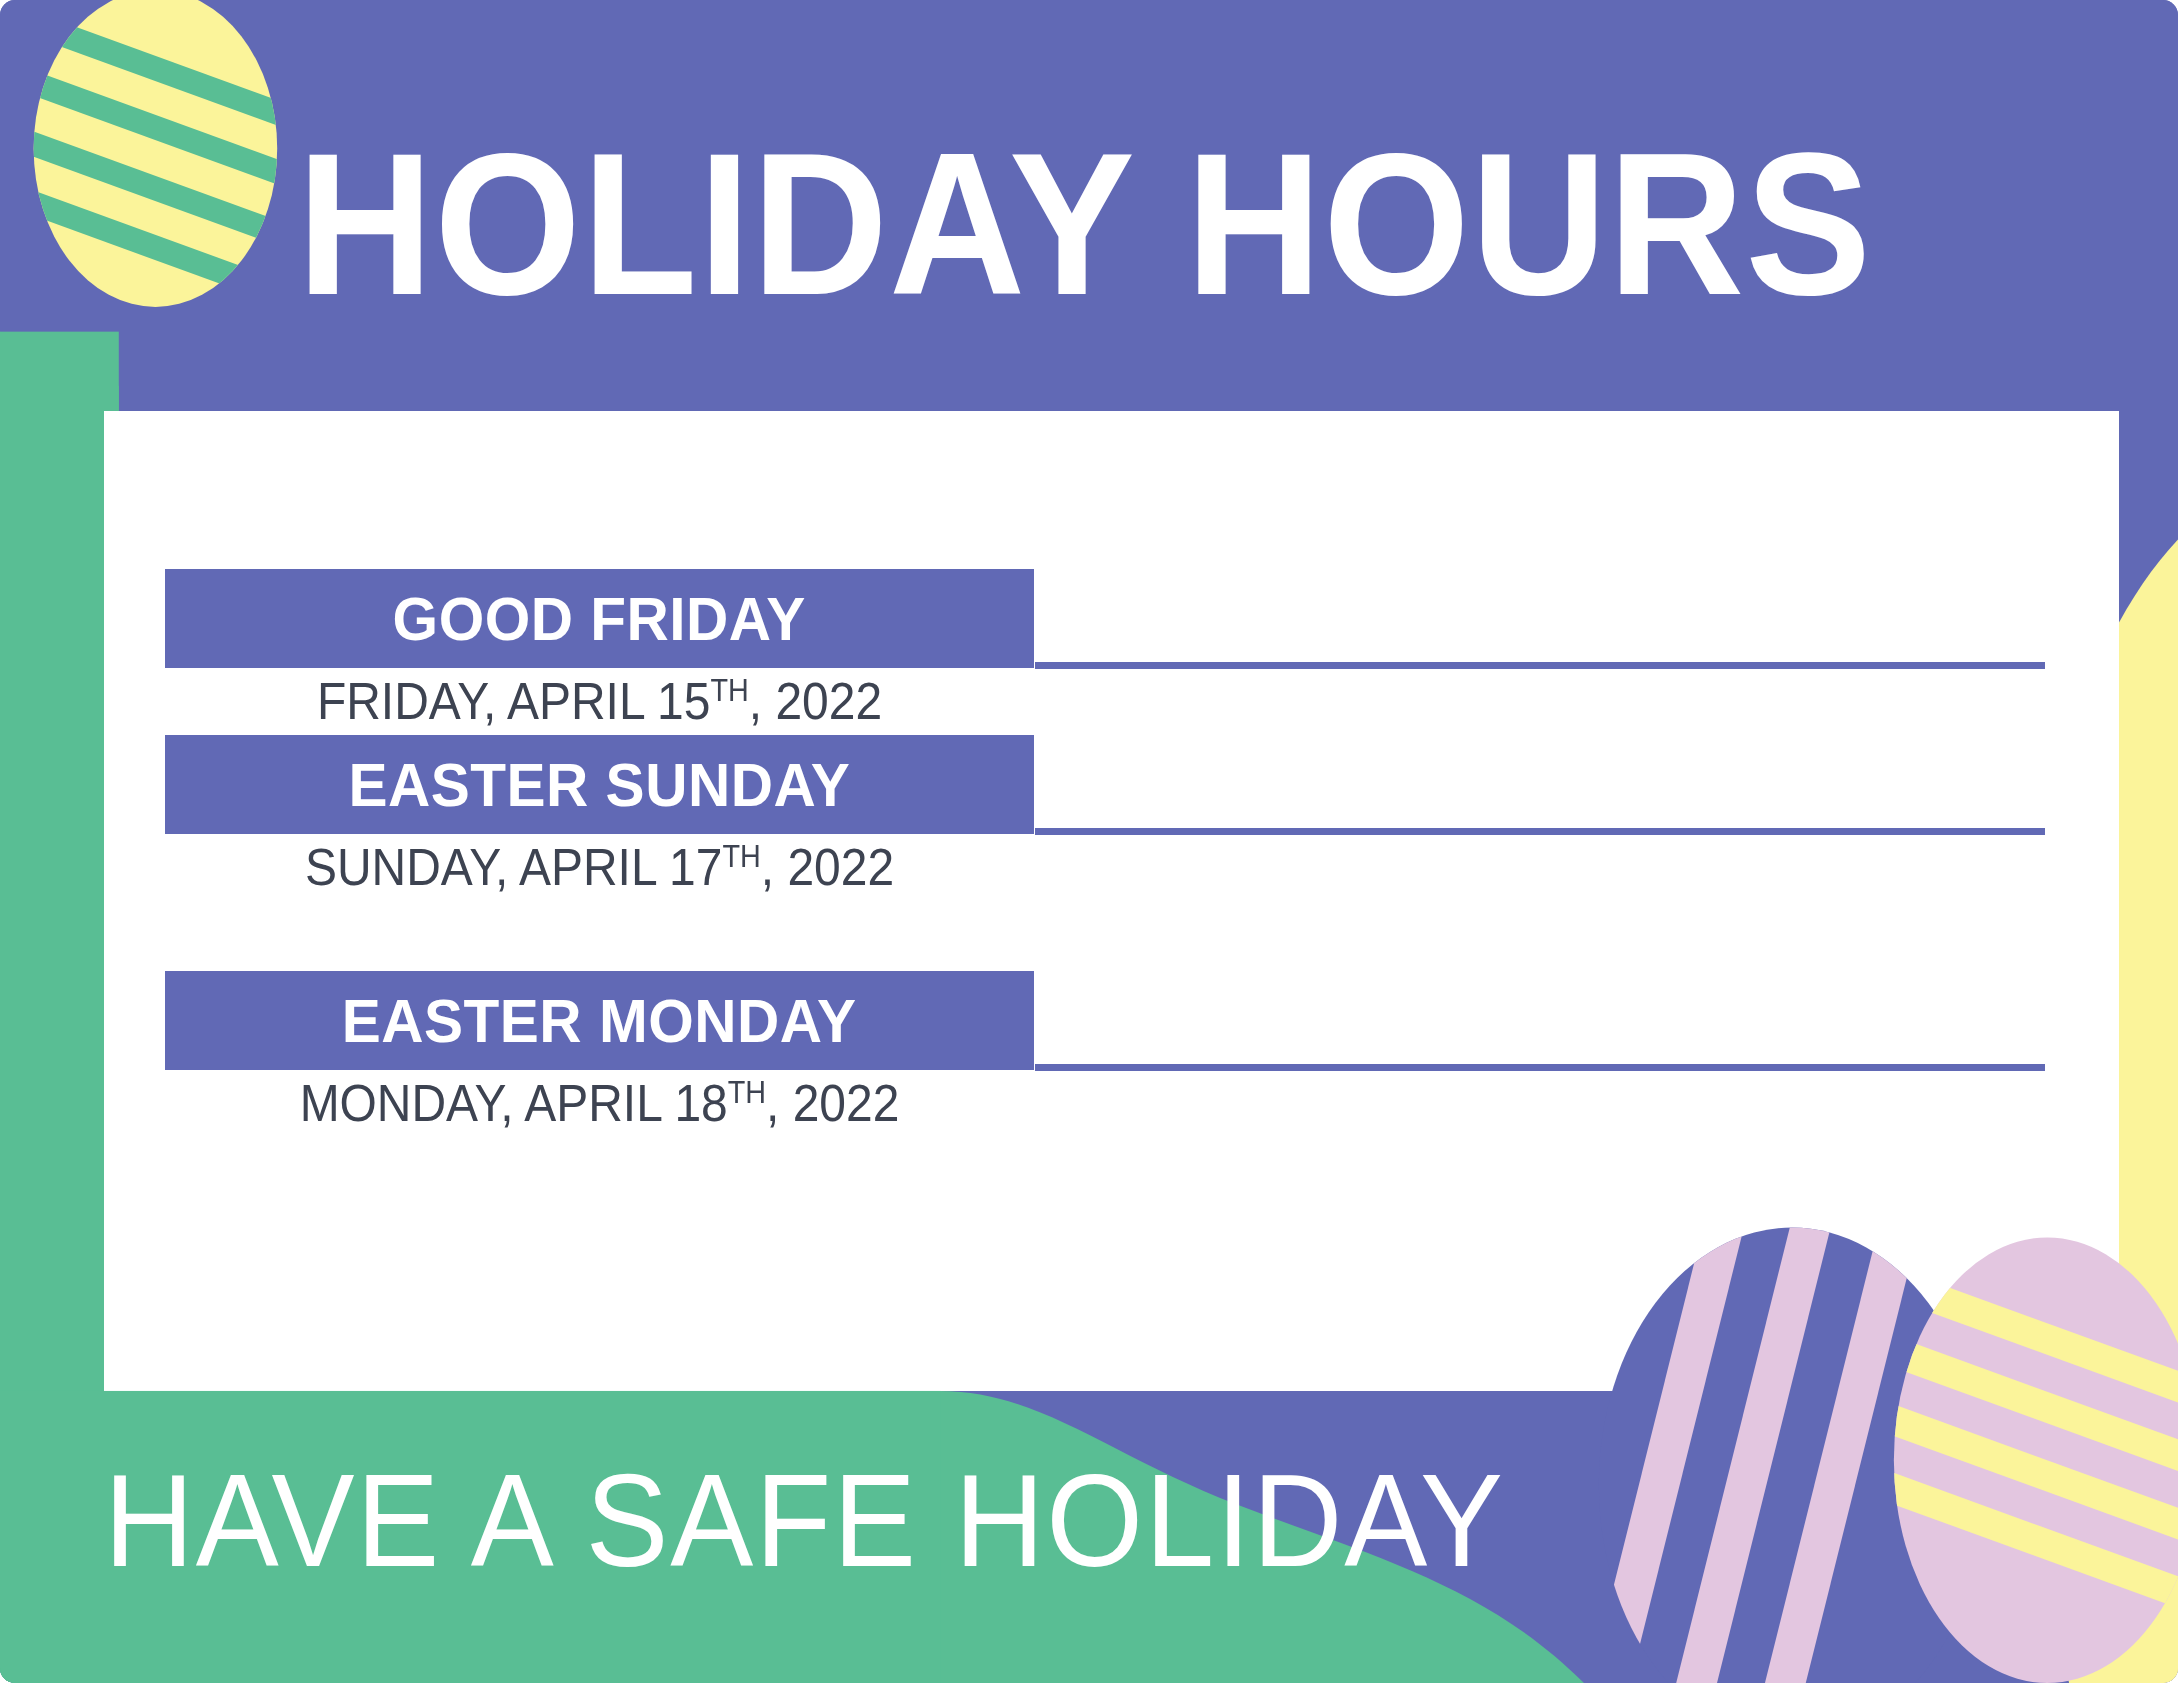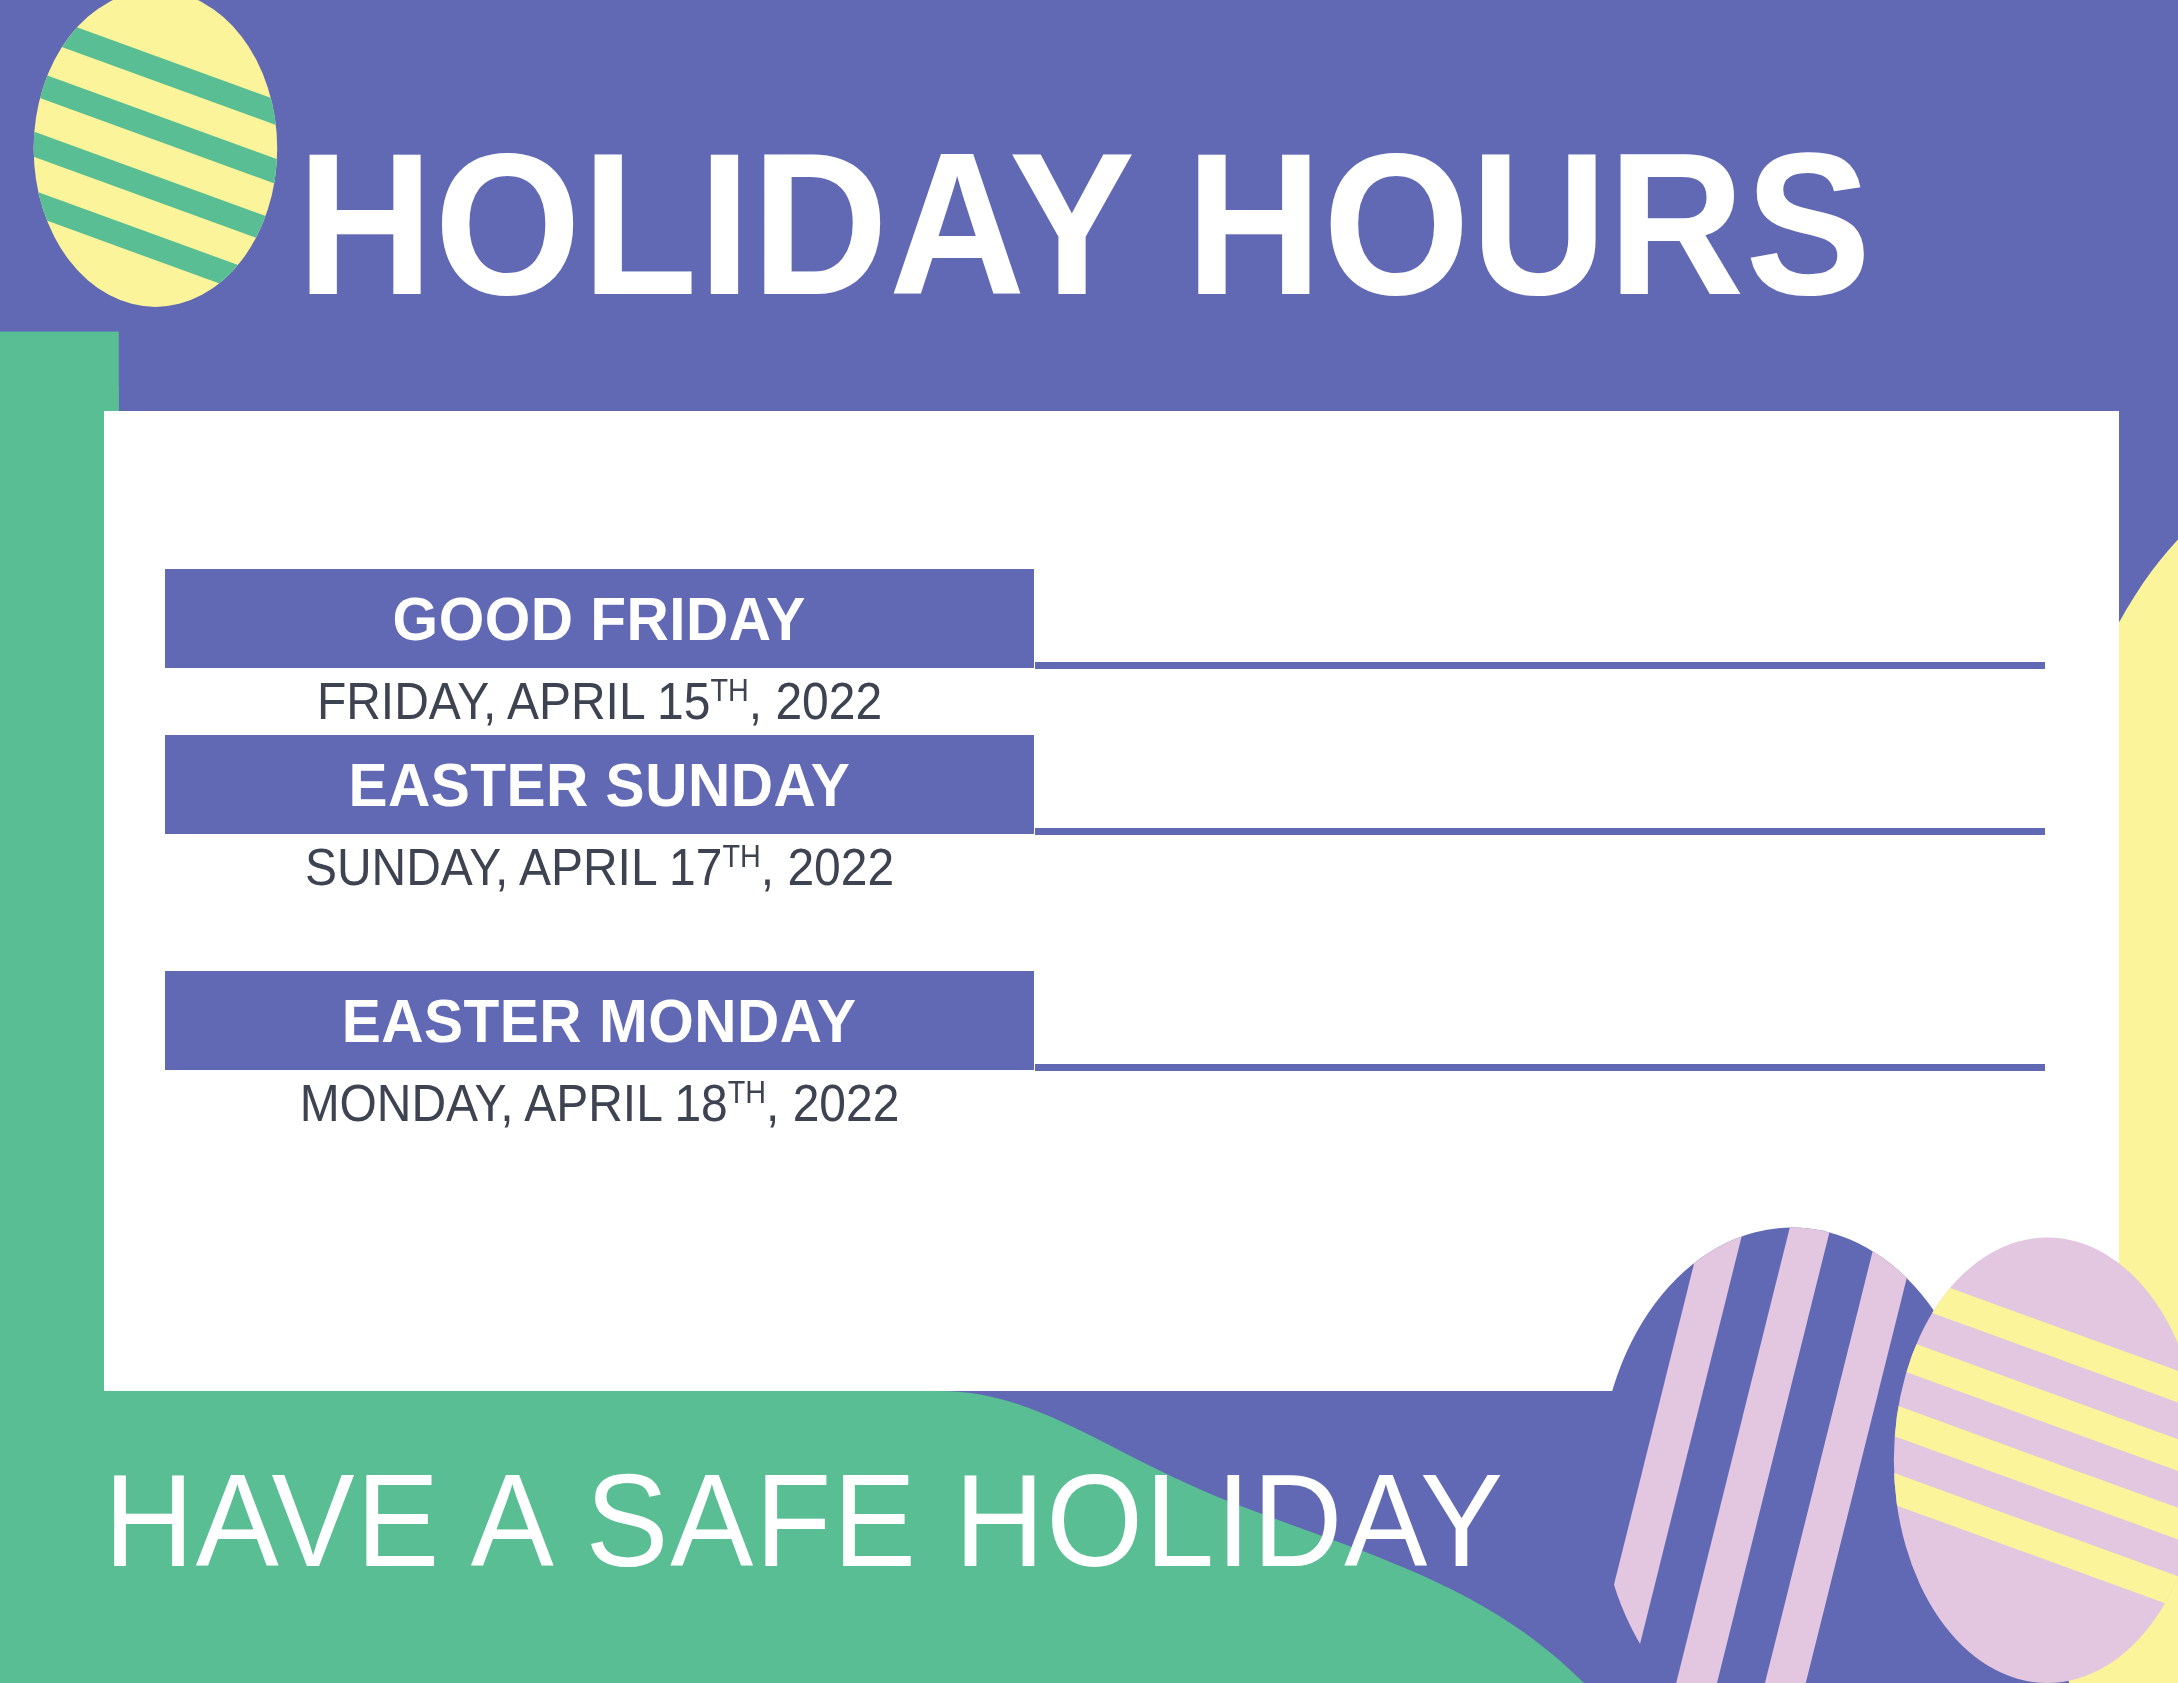--- a/index.html
+++ b/index.html
@@ -9,20 +9,21 @@
   }
   body {
     font-family: "Liberation Sans", sans-serif;
   }
   #poster {
     position: relative;
     width: 2178px;
     height: 1683px;
     overflow: hidden;
     background: #6169B5;
+    border-radius: 15px;
   }
   .layer {
     position: absolute;
     inset: 0;
     width: 2178px;
     height: 1683px;
   }
   
   #card {
     position: absolute;

